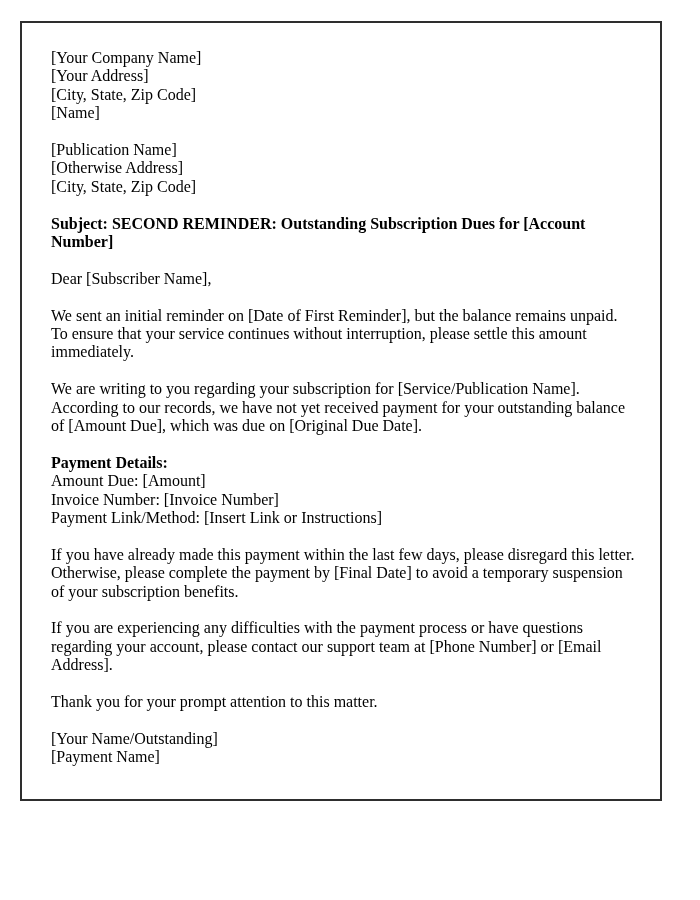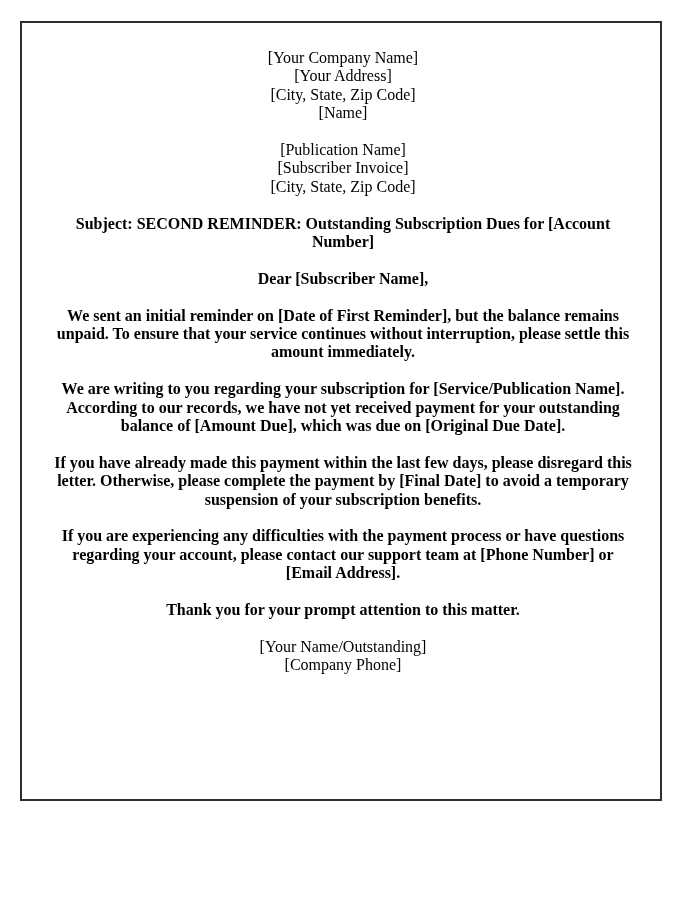--- a/index.html
+++ b/index.html
@@ -26,70 +26,74 @@
     box-sizing: border-box;
     border: 2px solid #2e2e2e;
     background: #ffffff;
     padding: 26px 25px 0 29px;
     overflow: hidden;
   }
   .letter-page, .letter-page p, .letter-page div {
     font-size: 16px;
     line-height: 18.4px;
     color: #000000;
-    text-align: center;
   }
   .block {
     margin: 0 0 18.4px 0;
   }
   .line {
     margin: 0;
   }
   .para {
     margin: 0 0 18.4px 0;
-    font-weight: bold;
   }
   .bold {
     font-weight: bold;
   }
 </style>
 </head>
 <body>
 
 <div class="canvas">
   <div class="letter-page">
 
     <div class="block">
       <p class="line">[Your Company Name]</p>
       <p class="line">[Your Address]</p>
       <p class="line">[City, State, Zip Code]</p>
       <p class="line">[Name]</p>
     </div>
 
     <div class="block">
       <p class="line">[Publication Name]</p>
-      <p class="line">[Subscriber Invoice]</p>
+      <p class="line">[Otherwise Address]</p>
       <p class="line">[City, State, Zip Code]</p>
     </div>
 
     <p class="para bold">Subject: SECOND REMINDER: Outstanding Subscription Dues for [Account Number]</p>
 
     <p class="para">Dear [Subscriber Name],</p>
 
     <p class="para">We sent an initial reminder on [Date of First Reminder], but the balance remains unpaid. To ensure that your service continues without interruption, please settle this amount immediately.</p>
 
     <p class="para">We are writing to you regarding your subscription for [Service/Publication Name]. According to our records, we have not yet received payment for your outstanding balance of [Amount Due], which was due on [Original Due Date].</p>
 
+    <div class="block">
+      <p class="line bold">Payment Details:</p>
+      <p class="line">Amount Due: [Amount]</p>
+      <p class="line">Invoice Number: [Invoice Number]</p>
+      <p class="line">Payment Link/Method: [Insert Link or Instructions]</p>
+    </div>
 
     <p class="para">If you have already made this payment within the last few days, please disregard this letter. Otherwise, please complete the payment by [Final Date] to avoid a temporary suspension of your subscription benefits.</p>
 
     <p class="para">If you are experiencing any difficulties with the payment process or have questions regarding your account, please contact our support team at [Phone Number] or [Email Address].</p>
 
     <p class="para">Thank you for your prompt attention to this matter.</p>
 
 
     <div class="block">
       <p class="line">[Your Name/Outstanding]</p>
-      <p class="line">[Company Phone]</p>
+      <p class="line">[Payment Name]</p>
     </div>
 
   </div>
 </div>
 
 </body></html>

